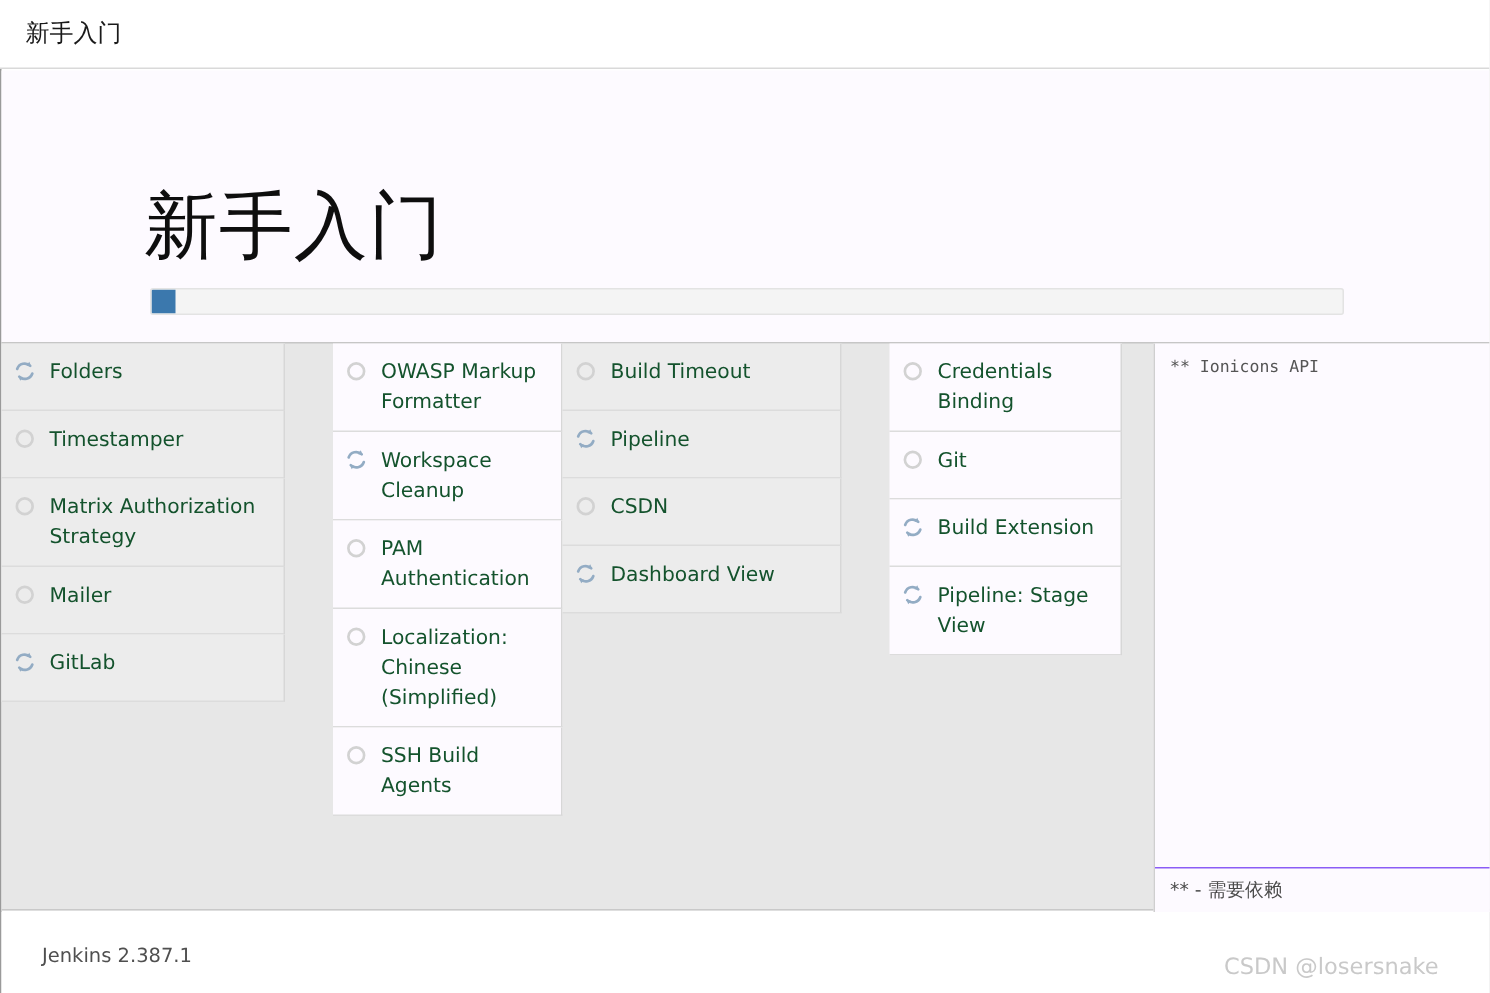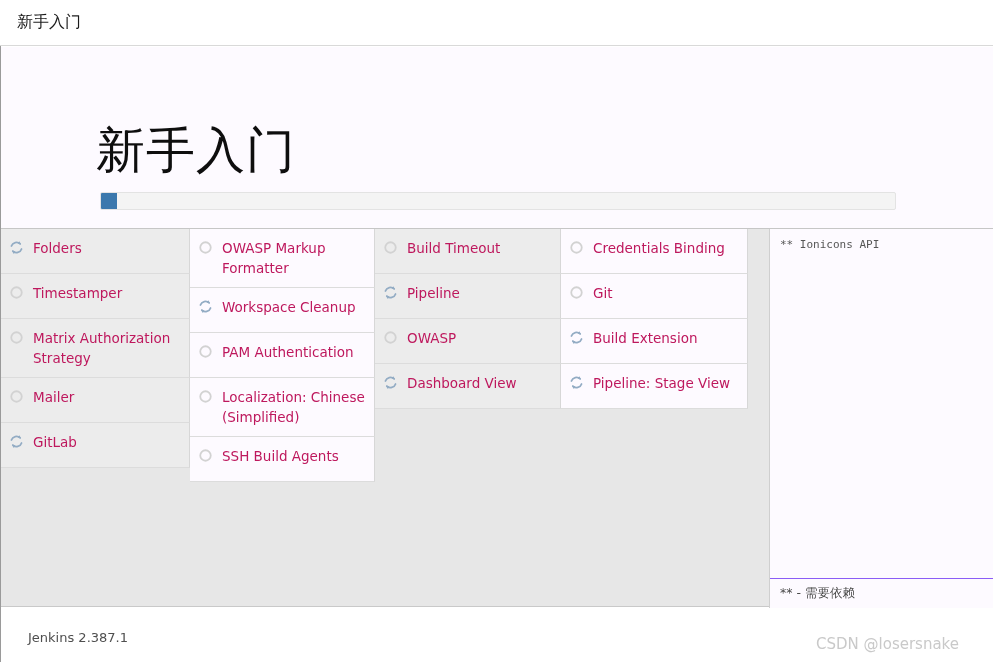--- a/index.html
+++ b/index.html
@@ -66,33 +66,33 @@
   }
   .col{
     position:absolute;top:0;width:185px;
     box-sizing:border-box;
   }
   .col-0{left:0;width:189px;}
   .col-1{left:189px;width:185px;}
   .col-2{left:374px;width:186px;}
   .col-3{left:560px;width:187px;}
   .col.shade .cell{background:#ececec;}
-  .col.plain .cell{background:#fdfaff;}
+  .col.plain .cell{background:#fdfaff;margin-left:32px;}
 
   .cell{
     position:relative;
     box-sizing:border-box;
     border-bottom:1px solid #dcdcdc;
     border-right:1px solid #d7d7d7;
     padding:9px 8px 9px 32px;
     min-height:45px;
     display:flex;align-items:flex-start;
   }
   .cell .label{
-    font-size:13.5px;line-height:20px;color:#be185d;
+    font-size:13.5px;line-height:20px;color:#14532d;
     word-break:break-word;
   }
   .ico{
     position:absolute;left:8px;top:11px;
     width:15px;height:15px;
   }
   .ico svg{display:block;width:15px;height:15px;}
 
   
   .logpanel{
@@ -274,21 +274,21 @@
               </svg>
             </span>
             <span class="label">Pipeline</span>
           </div>
           <div class="cell">
             <span class="ico">
               <svg viewBox="0 0 16 16" xmlns="http://www.w3.org/2000/svg">
                 <circle cx="8" cy="8" r="5.6" fill="none" stroke="#d2d2d2" stroke-width="1.9"></circle>
               </svg>
             </span>
-            <span class="label">OWASP</span>
+            <span class="label">CSDN</span>
           </div>
           <div class="cell">
             <span class="ico">
               <svg viewBox="0 0 16 16" xmlns="http://www.w3.org/2000/svg">
                 <g fill="none" stroke="#93acc4" stroke-width="1.9" stroke-linecap="round">
                   <path d="M2.6 6.4a5.6 5.6 0 0 1 9.3-2.2"></path>
                   <path d="M13.4 9.6a5.6 5.6 0 0 1-9.3 2.2"></path>
                 </g>
                 <path d="M11.2 1.2l1.4 3.3-3.4-.5z" fill="#93acc4"></path>
                 <path d="M4.8 14.8l-1.4-3.3 3.4.5z" fill="#93acc4"></path>

